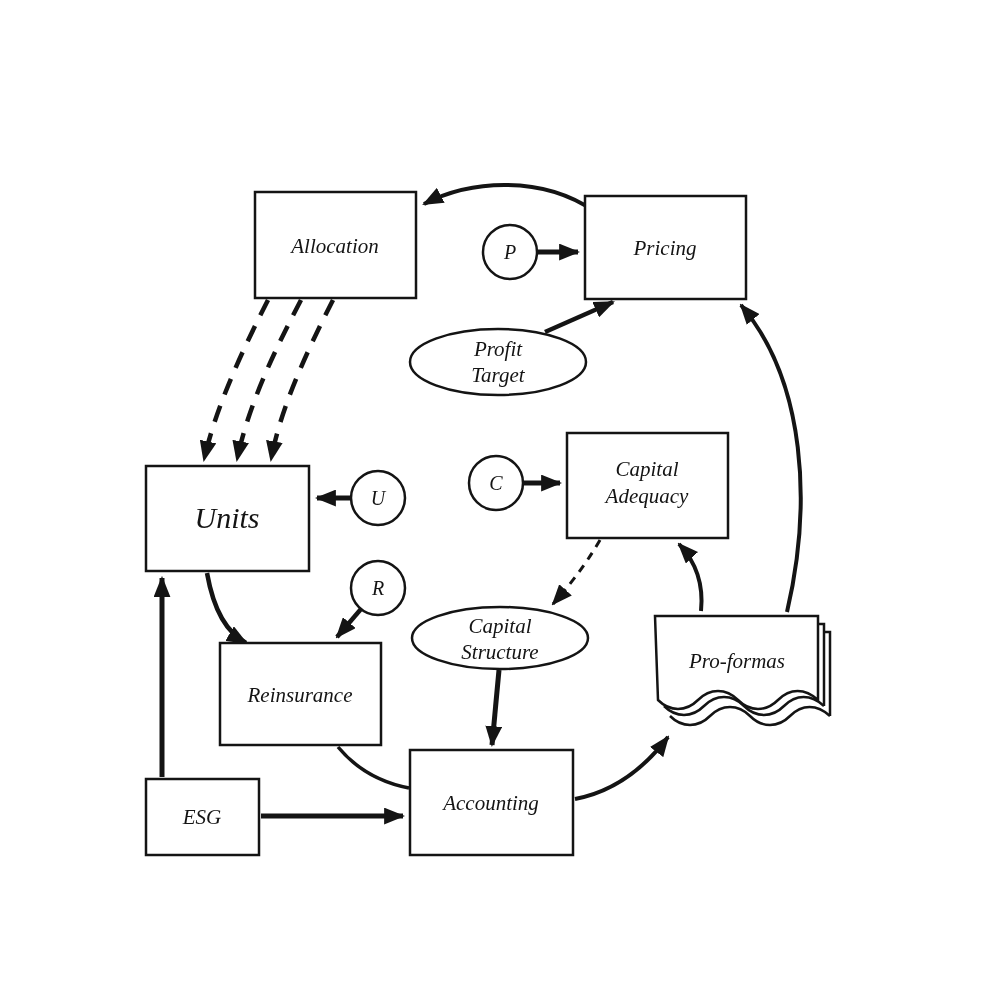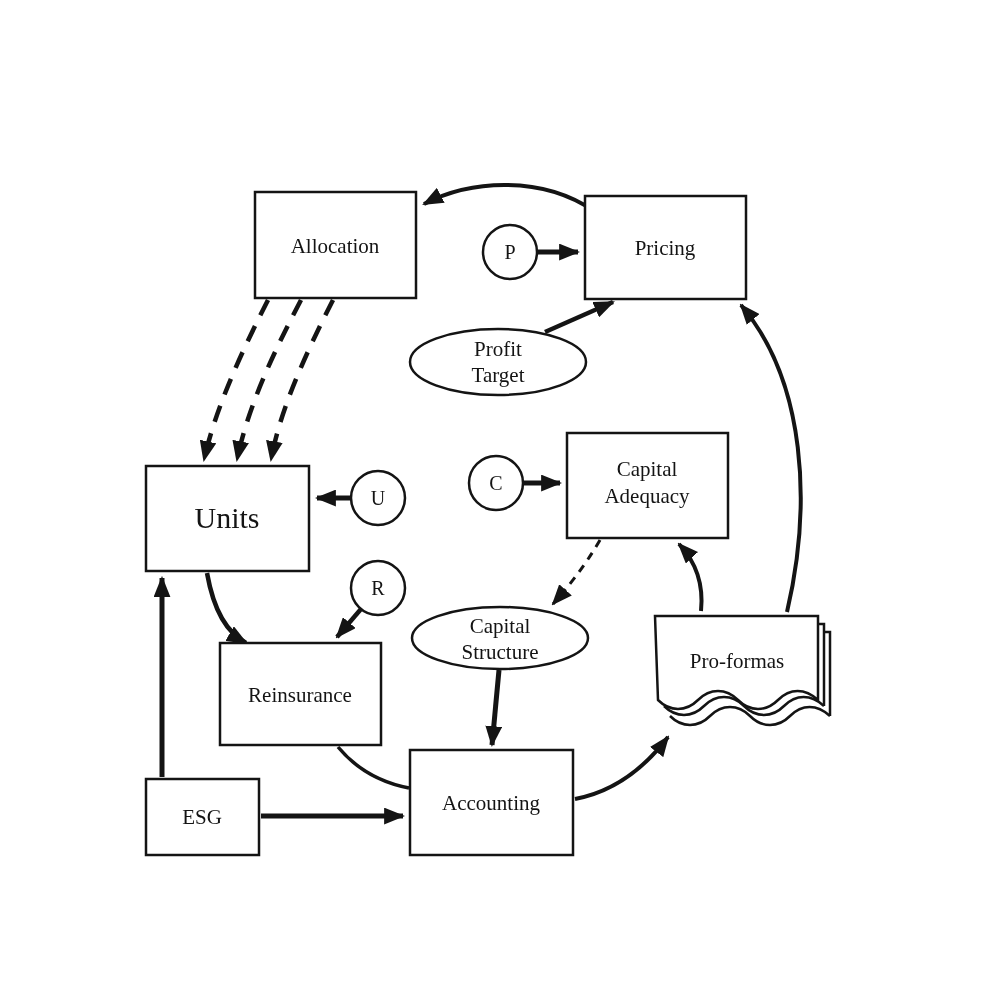--- a/index.html
+++ b/index.html
@@ -1,19 +1,20 @@
 <!DOCTYPE html>
 <html><head>
 <meta charset="utf-8">
 <style>
   html, body { margin: 0; padding: 0; background: #ffffff; }
   .canvas {
     width: 1000px; height: 1000px; position: relative;
     background: #ffffff; overflow: hidden;
     font-family: "Liberation Serif", "DejaVu Serif", serif;
+    font-style: italic;
   }
   svg { display: block; }
   .node-box   { fill: #ffffff; stroke: #141414; stroke-width: 2.5; }
   .node-oval  { fill: #ffffff; stroke: #141414; stroke-width: 2.5; }
   .node-circ  { fill: #ffffff; stroke: #141414; stroke-width: 2.5; }
   .edge       { fill: none; stroke: #141414; }
   .lbl        { fill: #141414; text-anchor: middle; font-family: "Liberation Serif", "DejaVu Serif", serif; font-size: 21px; }
   .lbl-big    { font-size: 30px; }
   .lbl-circ   { font-size: 20px; }
   .page       { fill: #ffffff; stroke: #141414; stroke-width: 2.5; }

